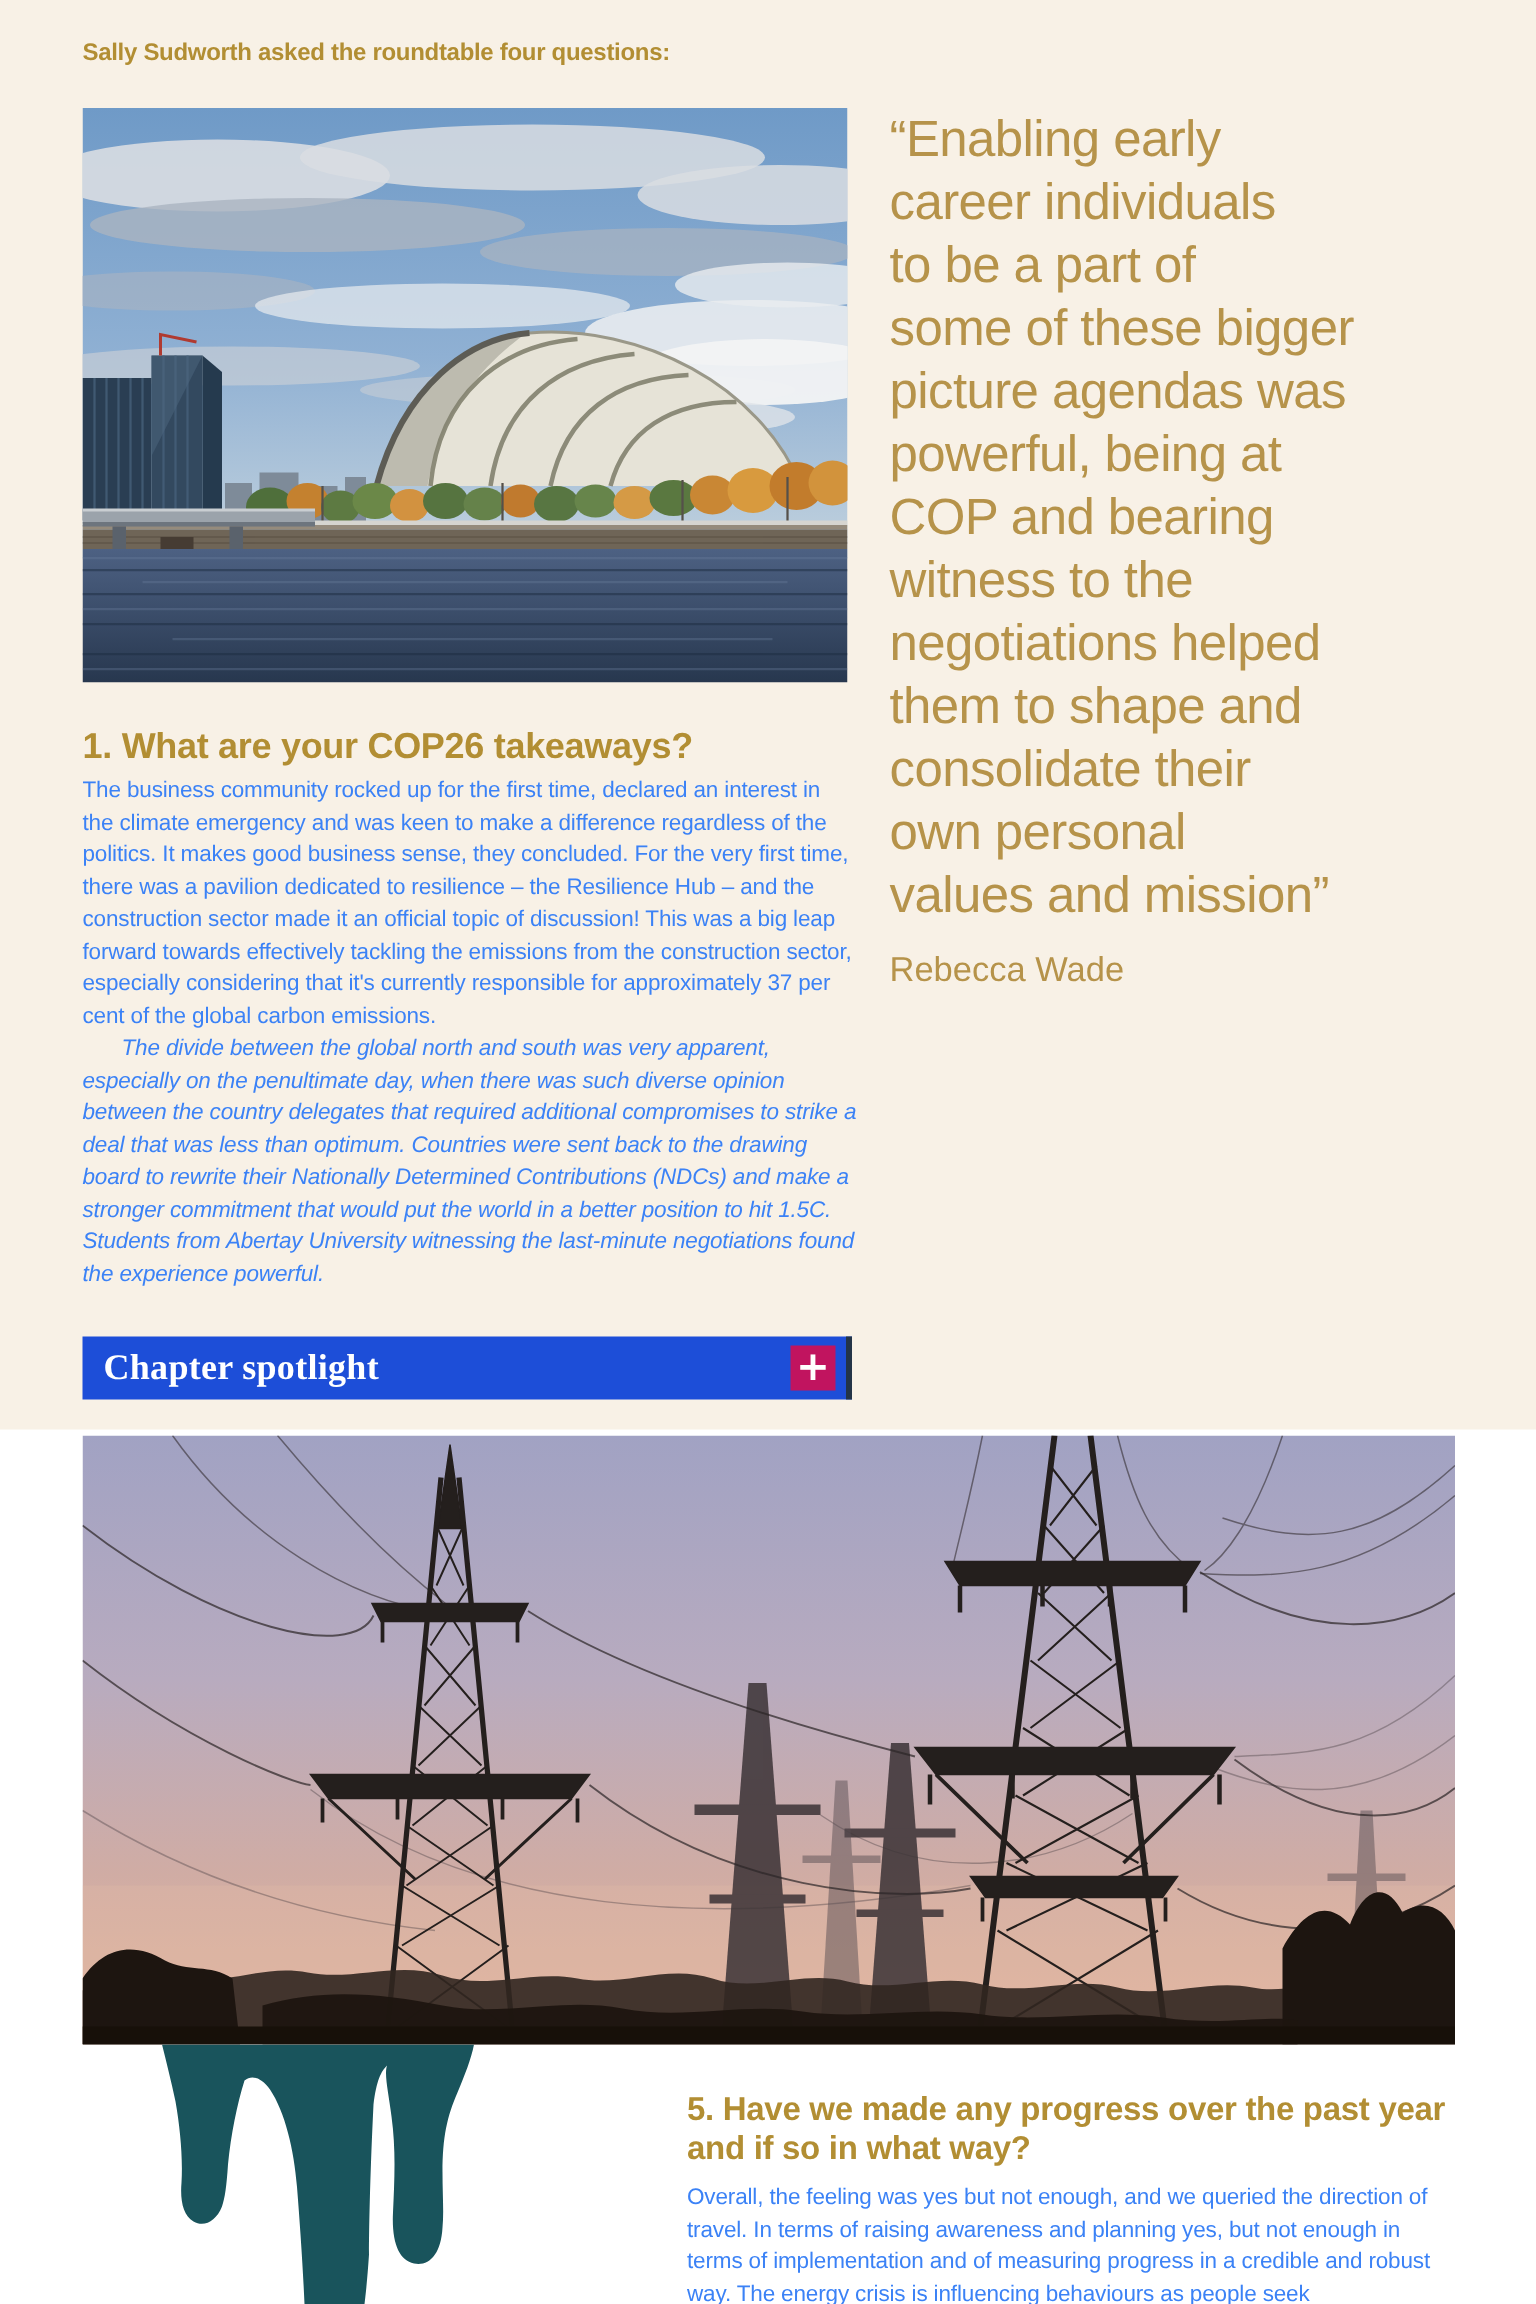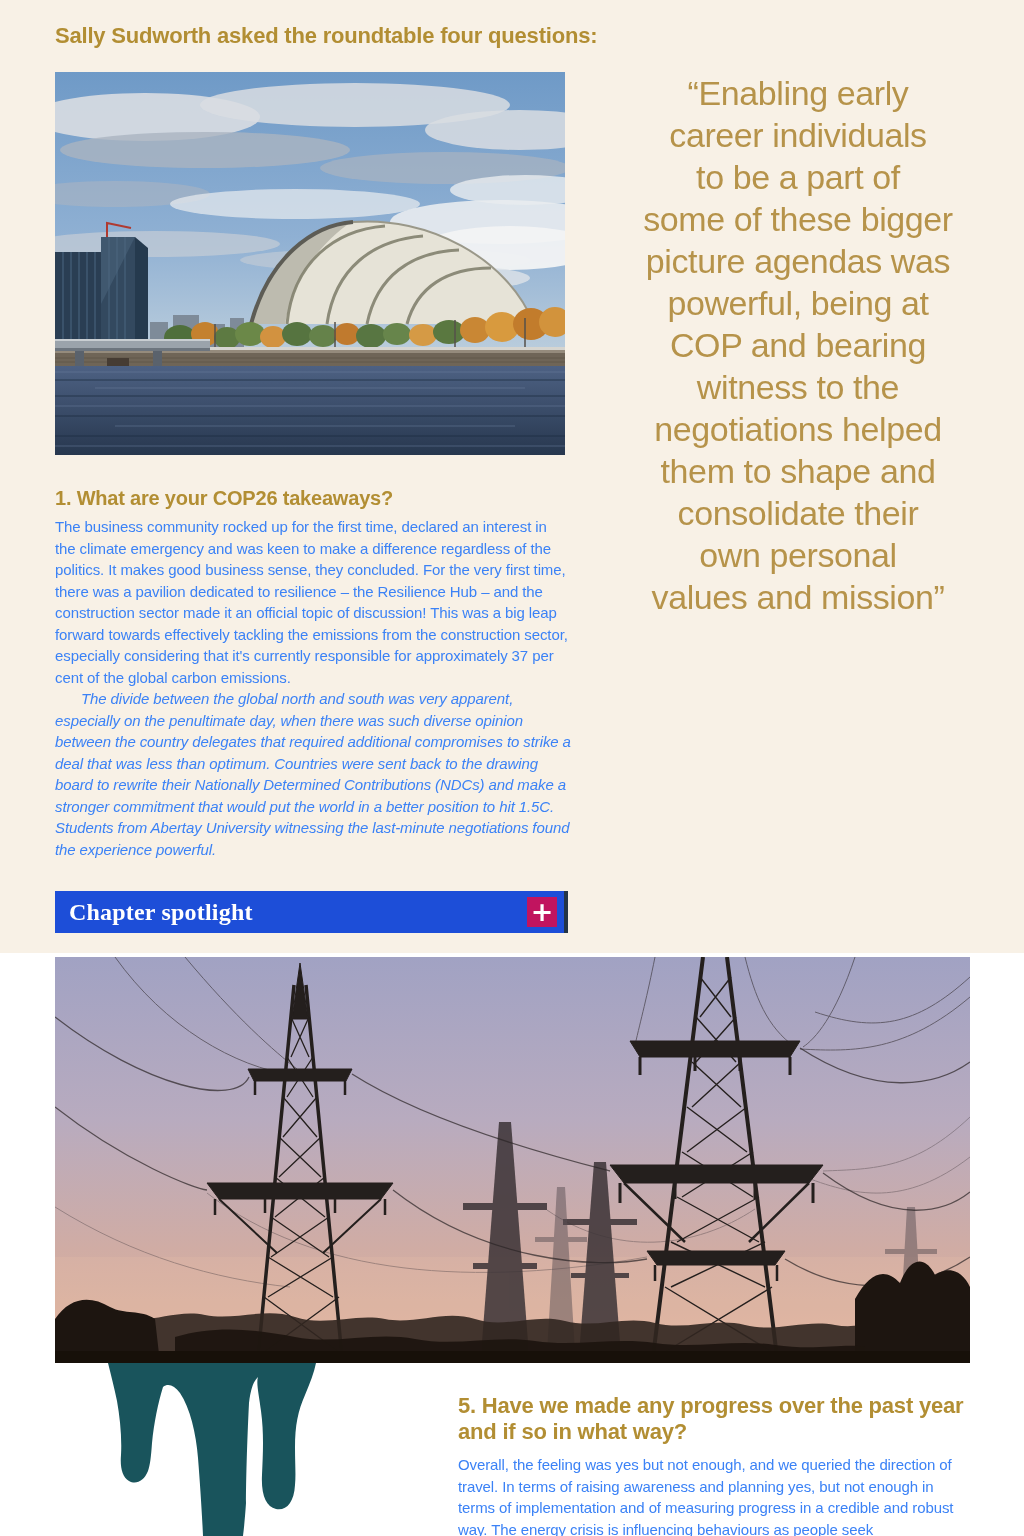--- a/index.html
+++ b/index.html
@@ -1,34 +1,34 @@
 <!DOCTYPE html>
 <html><head>
 <meta charset="utf-8">
 <style>
   html,body{margin:0;padding:0;background:#ffffff;}
   #page{position:relative;width:1024px;height:1536px;background:#ffffff;overflow:hidden;
         font-family:"Liberation Sans","DejaVu Sans",sans-serif;}
   .cream{position:absolute;left:0;top:0;width:1024px;height:953px;background:#f8f1e6;}
   .abs{position:absolute;}
 
-  .intro-heading{left:55px;top:23px;width:600px;font-size:22px;line-height:26px;font-weight:700;
+  .intro-heading{left:55px;top:23px;width:600px;font-size:16px;line-height:26px;font-weight:700;
         color:#b28e33;letter-spacing:-0.2px;}
 
   .photo{display:block;}
   .photo1{left:55px;top:72px;width:510px;height:383px;}
   .photo2{left:55px;top:957px;width:915px;height:406px;}
   .photo svg{display:block;width:100%;height:100%;}
 
   .quote{left:593px;top:72px;width:410px;color:#b6934a;}
-  .quote-text{font-size:34px;line-height:42px;font-weight:400;letter-spacing:-0.4px;white-space:pre-line;text-align:center;}
+  .quote-text{font-size:34px;line-height:42px;font-weight:400;letter-spacing:-0.4px;white-space:pre-line;}
   .quote-attr{margin-top:14px;font-size:23px;line-height:28px;font-weight:400;}
 
   .section1{left:55px;top:484px;width:516px;}
-  .q-heading{font-size:20px;line-height:28px;font-weight:700;color:#b28e33;letter-spacing:-0.2px;margin:0 0 4px 0;}
+  .q-heading{font-size:24px;line-height:28px;font-weight:700;color:#b28e33;letter-spacing:-0.2px;margin:0 0 4px 0;}
   .body-text{font-size:15px;line-height:21.5px;color:#3b82f6;letter-spacing:-0.1px;margin:0;}
   .body-text.indent{text-indent:26px;font-style:italic;}
 
   .banner{left:55px;top:891px;width:509px;height:42px;background:#1d4ed8;border-right:4px solid #233447;cursor:pointer;}
   .banner-label{position:absolute;left:14px;top:0;height:42px;line-height:42px;color:#ffffff;
         font-family:"Liberation Serif","DejaVu Serif",serif;font-weight:700;font-size:24px;letter-spacing:0.2px;}
   .plus-btn{position:absolute;left:472px;top:6px;width:30px;height:30px;background:#c1145f;
         color:#ffffff;text-align:center;line-height:29px;font-size:27px;font-weight:700;
         font-family:"DejaVu Sans",sans-serif;}
 
@@ -157,20 +157,21 @@
 some of these bigger
 picture agendas was
 powerful, being at
 COP and bearing
 witness to the
 negotiations helped
 them to shape and
 consolidate their
 own personal
 values and mission”</div>
+    <div class="quote-attr">Rebecca Wade</div>
   </div>
 
   <div class="abs section1">
     <h2 class="q-heading">1. What are your COP26 takeaways?</h2>
     <p class="body-text">The business community rocked up for the first time, declared an interest in the climate emergency and was keen to make a difference regardless of the politics. It makes good business sense, they concluded. For the very first time, there was a pavilion dedicated to resilience – the Resilience Hub – and the construction sector made it an official topic of discussion! This was a big leap forward towards effectively tackling the emissions from the construction sector, especially considering that it's currently responsible for approximately 37 per cent of the global carbon emissions.</p>
     <p class="body-text indent">The divide between the global north and south was very apparent, especially on the penultimate day, when there was such diverse opinion between the country delegates that required additional compromises to strike a deal that was less than optimum. Countries were sent back to the drawing board to rewrite their Nationally Determined Contributions (NDCs) and make a stronger commitment that would put the world in a better position to hit 1.5C. Students from Abertay University witnessing the last-minute negotiations found the experience powerful.</p>
   </div>
 
   <div class="abs banner">
     <span class="banner-label">Chapter spotlight</span>

